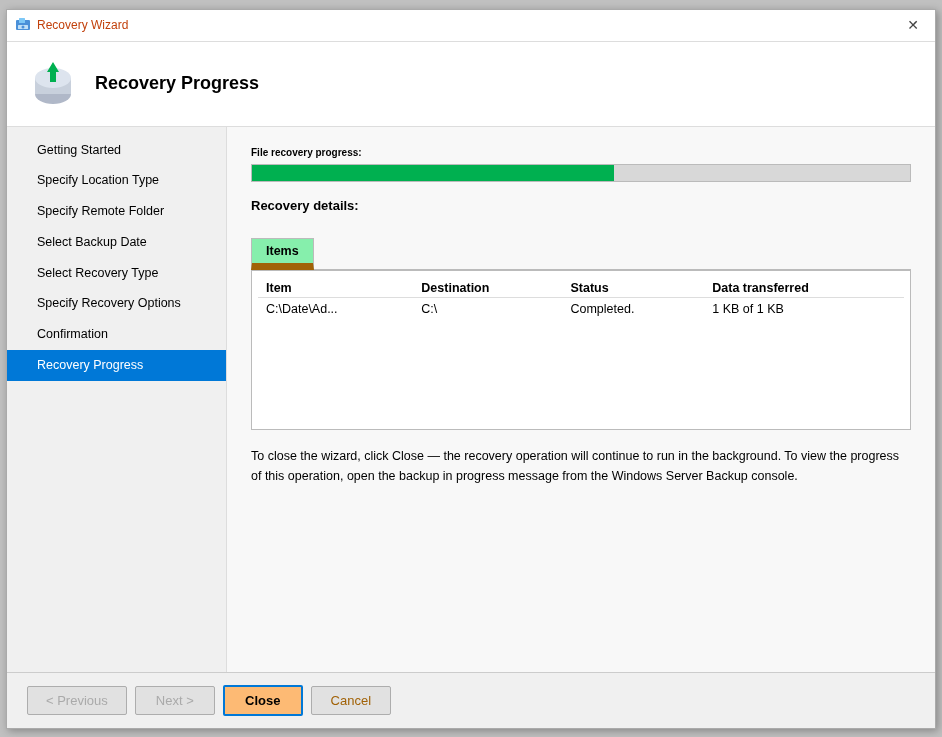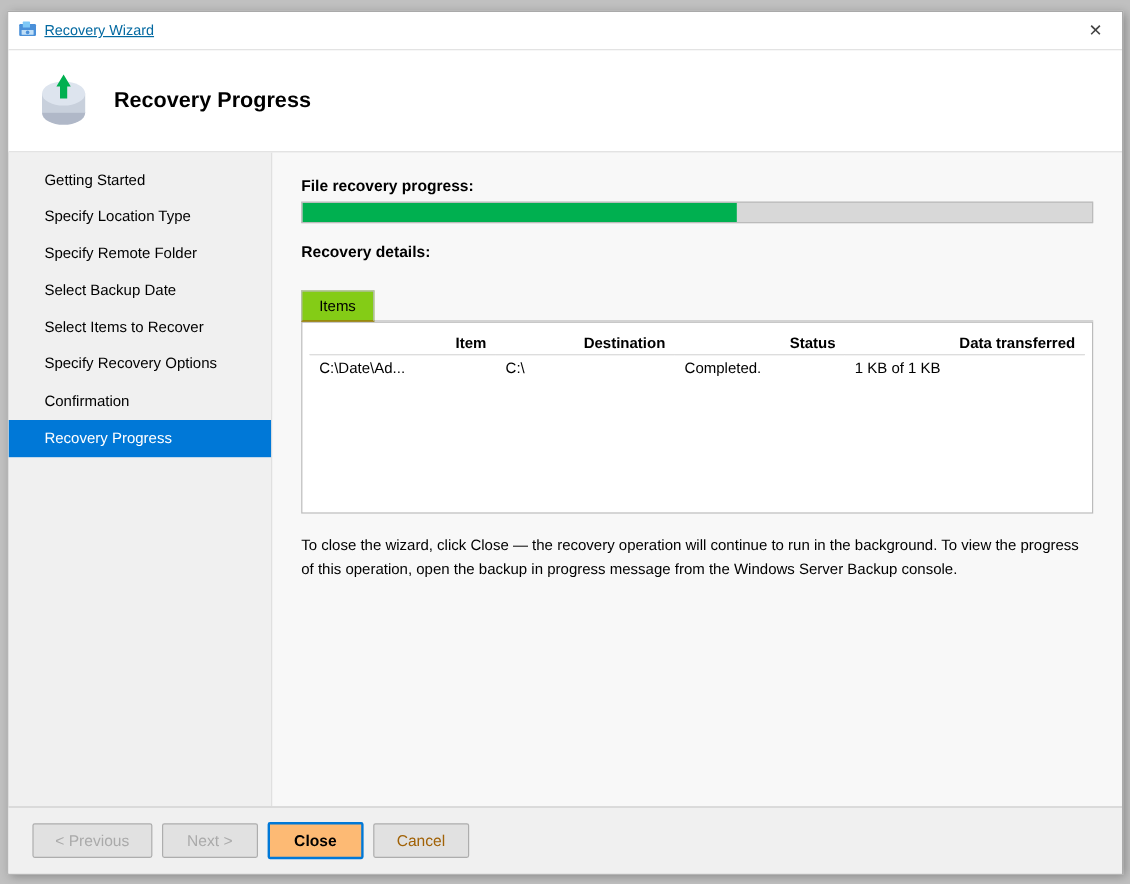--- a/index.html
+++ b/index.html
@@ -32,23 +32,22 @@
       flex-shrink: 0;
     }
     .title-bar-icon {
       width: 16px;
       height: 16px;
       margin-right: 6px;
       flex-shrink: 0;
     }
     .title-bar-text {
       font-size: 12px;
-      color: #0369a1;
+      color: #c2410c;
       flex: 1;
-      text-decoration: underline;
     }
     .title-bar-close {
       width: 28px;
       height: 28px;
       display: flex;
       align-items: center;
       justify-content: center;
       cursor: pointer;
       font-size: 14px;
       color: #444;
@@ -103,21 +102,21 @@
 
     .content-area {
       flex: 1;
       padding: 20px 24px;
       overflow-y: auto;
       background: #f8f8f8;
     }
 
     .section-label {
       font-weight: bold;
-      font-size: 13px;
+      font-size: 10px;
       margin-bottom: 6px;
     }
     .status-row {
       display: flex;
       align-items: center;
       margin-bottom: 8px;
       font-size: 13px;
     }
     .status-row .label {
       font-weight: bold;
@@ -154,38 +153,38 @@
       font-size: 12.5px;
       border: 1px solid #bbb;
       border-bottom: none;
       background: #e8e8e8;
       cursor: pointer;
       margin-right: 2px;
       position: relative;
       bottom: -1px;
     }
     .tab.active {
-      background: #84cc16;
-      border-bottom: 1px solid #a16207;
-      font-weight: normal;
+      background: #86efac;
+      border-bottom: 7px solid #a16207;
+      font-weight: bold;
     }
 
     .items-table-container {
       border: 1px solid #bbb;
       background: #fff;
       padding: 8px 6px;
       min-height: 160px;
     }
     .items-table {
       width: 100%;
       border-collapse: collapse;
       font-size: 12.5px;
     }
     .items-table th {
-      text-align: right;
+      text-align: left;
       font-weight: bold;
       padding: 2px 8px;
       border-bottom: 1px solid #ddd;
       color: #000;
     }
     .items-table td {
       padding: 4px 8px;
       color: #000;
     }
 
@@ -260,21 +259,21 @@
   </div>
 
   <div class="main-area">
 
     <div class="sidebar">
 
     <div class="sidebar-item">Getting Started</div>
         <div class="sidebar-item">Specify Location Type</div>
         <div class="sidebar-item">Specify Remote Folder</div>
         <div class="sidebar-item">Select Backup Date</div>
-        <div class="sidebar-item">Select Items to Recover</div>
+        <div class="sidebar-item">Select Recovery Type</div>
         <div class="sidebar-item">Specify Recovery Options</div>
         <div class="sidebar-item">Confirmation</div>
         <div class="sidebar-item active">Recovery Progress</div>
       </div>
 
     <div class="content-area">
 
       <div class="section-label">File recovery progress:</div>
 
 

